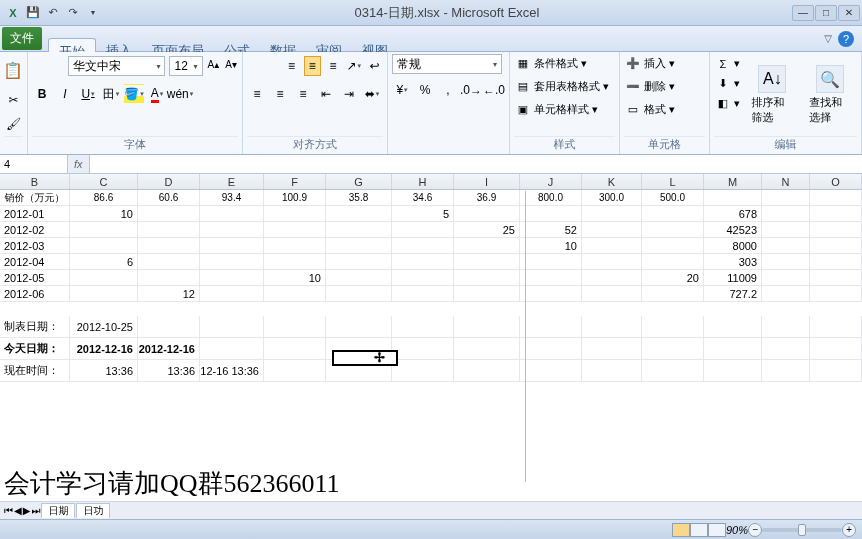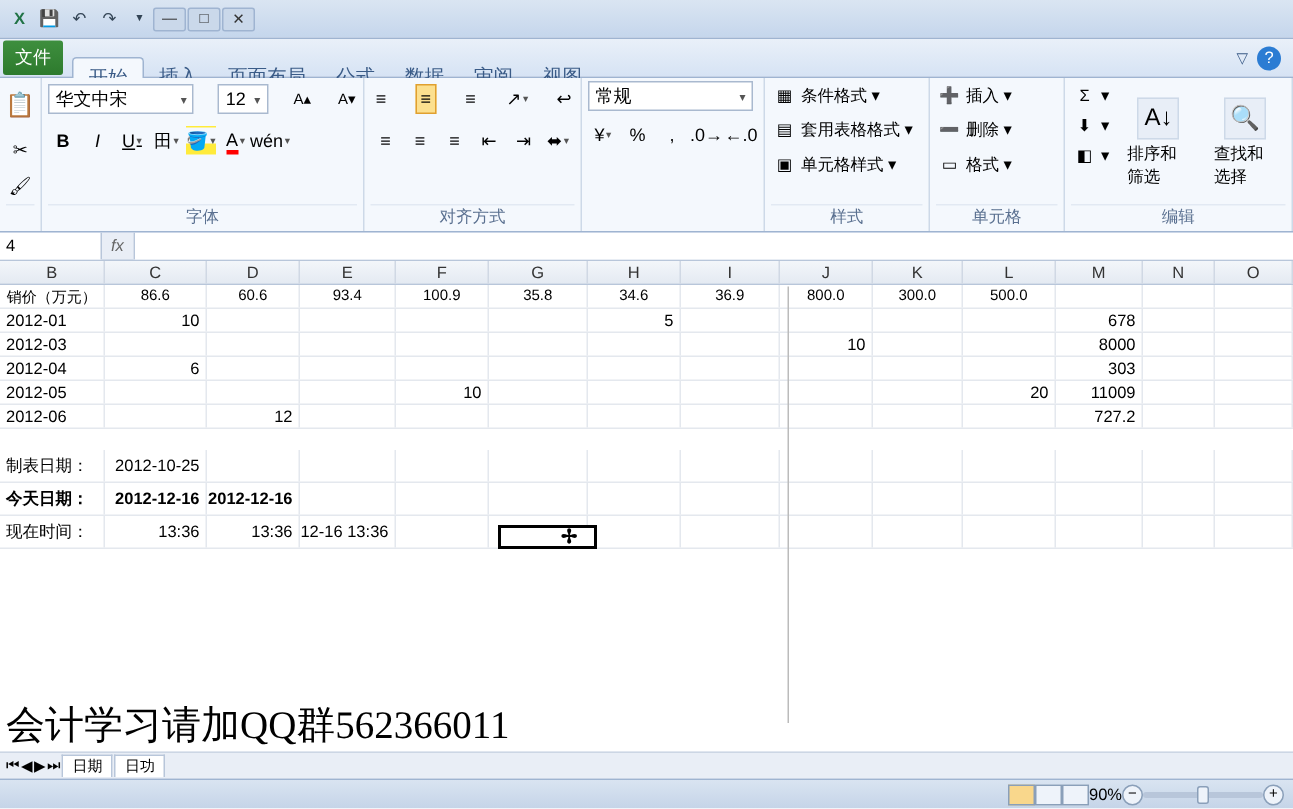--- a/index.html
+++ b/index.html
@@ -17,21 +17,21 @@
 .menu-tab { padding: 4px 10px; font-size: 13px; color: #3a5b87; cursor:pointer;margin-top:24px;}
 .menu-tab.active { background:#f4f8fd; border:1px solid #9fb4d1; border-bottom:1px solid #f4f8fd; border-radius:3px 3px 0 0; position:relative; top:1px;}
 .menubar .right { margin-left:auto; display:flex; gap:6px; padding-right:8px; align-items:center;}
 .help-circ { width:16px; height:16px; border-radius:50%; background:#2b7cd3; color:#fff; font-size:11px; display:flex; align-items:center; justify-content:center;}
 
 .ribbon { height: 103px; background:#f4f8fd; border-bottom:1px solid #9fb4d1; display:flex; position:relative;}
 .group { border-right:1px solid #cdd9e8; display:flex; flex-direction:column; padding:2px 4px 0;}
 .group .body { flex:1; display:flex; flex-direction:column; gap:4px; }
 .group .label { height:18px; font-size:11px; color:#5a7090; text-align:center; border-top:1px solid #e2e9f3;}
 .font-group { width:215px; }
-.font-row1 { display:flex; gap:16px; align-items:center; padding:2px 0;}
+.font-row1 { display:flex; gap:4px; align-items:flex-start; padding:2px 0;margin-left:36px;}
 .combo { border:1px solid #a9b9cf; background:#fff; height:20px; display:flex; align-items:center; padding:0 4px; font-size:12px;}
 .combo .arrow { margin-left:auto; font-size:8px; color:#555;}
 .font-row2 { display:flex; gap:3px; align-items:center; padding:2px 0;}
 .rbtn { width:20px; height:20px; display:flex; align-items:center; justify-content:center; border:1px solid transparent; font-size:12px;}
 .rbtn.small{width:16px;height:16px;font-size:10px;}
 .rbtn.drop::after{content:"▾"; font-size:7px; margin-left:1px; color:#555;}
 .align-group{width:145px;}
 .num-group{width:122px;}
 .style-group{width:110px;}
 .cells-group{width:90px;}
@@ -57,40 +57,41 @@
 .wB{width:70px;} .wC{width:68px;} .wD{width:62px;} .wE{width:64px;} .wF{width:62px;} .wG{width:66px;} .wH{width:62px;} .wI{width:66px;} .wJ{width:62px;} .wK{width:60px;} .wL{width:62px;} .wM{width:58px;} .wN{width:48px;} .wO{width:52px;}
 .hdr-row .cell{justify-content:center;font-size:10px;}
 .sel-cell{position:absolute;border:2px solid #000;background:#fff;}
 .cursor-plus{position:absolute;font-size:13px;color:#000;font-weight:bold;}
 
 .watermark{position:absolute;left:4px;top:466px;font-size:26px;font-family:"KaiTi","STKaiti",serif;color:#000;}
 
 .sheet-tabs{position:absolute;bottom:20px;left:0;height:18px;display:flex;align-items:center;font-size:10px;background:#e9eef6;width:100%;border-top:1px solid #ccd6e4;padding-left:4px;gap:1px;}
 .stab{padding:0 6px;background:#fff;border:1px solid #b8c6da;border-bottom:none;font-size:10px;}
 .statusbar{position:absolute;bottom:0;left:0;right:0;height:20px;background:linear-gradient(#d9e4f1,#c5d4e8);border-top:1px solid #9fb4d1;display:flex;align-items:center;font-size:11px;padding:0 6px;}
-.statusbar .right{margin-left:auto;display:flex;align-items:center;gap:0;}
+.statusbar .right{margin-left:auto;display:flex;align-items:center;gap:0;font-style:italic;}
 .viewbtn{width:18px;height:14px;border:1px solid #8a9fb9;background:#eef3fa;}
 .viewbtn.active{background:#f9d78c;}
 .zoom-slider{width:80px;height:4px;background:#b8c6da;position:relative;border-radius:2px;}
 .zoom-thumb{position:absolute;width:8px;height:12px;background:#eef3fa;border:1px solid #8a9fb9;top:-4px;left:36px;border-radius:2px;}
 .zoom-btn{width:14px;height:14px;border:1px solid #8a9fb9;border-radius:50%;display:flex;align-items:center;justify-content:center;font-size:10px;background:#eef3fa;}
 
 .vline{position:absolute;top:191px;bottom:57px;width:1px;background:#bbb;}
 </style>
 </head>
 <body>
 
 <div class="titlebar">
   <div class="qat">
     <div class="qat-btn" style="color:#217346;font-weight:bold;">X</div>
     <div class="qat-btn">💾</div>
     <div class="qat-btn">↶</div>
     <div class="qat-btn">↷</div>
     <div class="qat-btn" style="font-size:7px;">▼</div>
   </div>
+  <div class="title-text">0314-日期.xlsx - Microsoft Excel</div>
   <div class="winctl">
     <div>—</div>
     <div>□</div>
     <div>✕</div>
   </div>
 </div>
 
 <div class="menubar">
   <div class="file-btn">文件</div>
   <div class="menu-tab active">开始</div>
@@ -282,20 +283,36 @@
         <div class="cell wH">5</div>
         <div class="cell wI"></div>
         <div class="cell wJ"></div>
         <div class="cell wK"></div>
         <div class="cell wL"></div>
         <div class="cell wM">678</div>
         <div class="cell wN"></div>
         <div class="cell wO"></div>
       </div>
       <div class="row">
+        <div class="cell wB left">2012-02</div>
+        <div class="cell wC"></div>
+        <div class="cell wD"></div>
+        <div class="cell wE"></div>
+        <div class="cell wF"></div>
+        <div class="cell wG"></div>
+        <div class="cell wH"></div>
+        <div class="cell wI">25</div>
+        <div class="cell wJ">52</div>
+        <div class="cell wK"></div>
+        <div class="cell wL"></div>
+        <div class="cell wM">42523</div>
+        <div class="cell wN"></div>
+        <div class="cell wO"></div>
+      </div>
+      <div class="row">
         <div class="cell wB left">2012-03</div>
         <div class="cell wC"></div>
         <div class="cell wD"></div>
         <div class="cell wE"></div>
         <div class="cell wF"></div>
         <div class="cell wG"></div>
         <div class="cell wH"></div>
         <div class="cell wI"></div>
         <div class="cell wJ">10</div>
         <div class="cell wK"></div>

